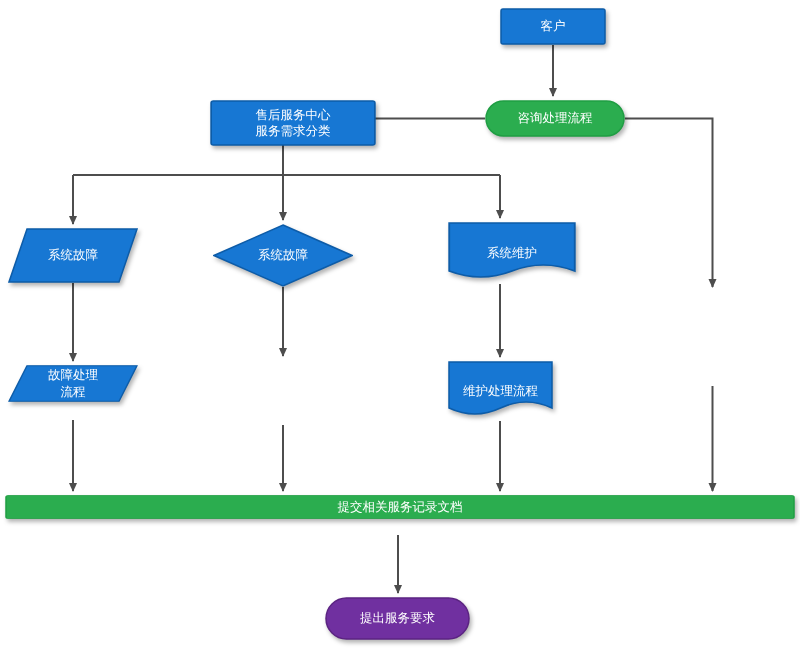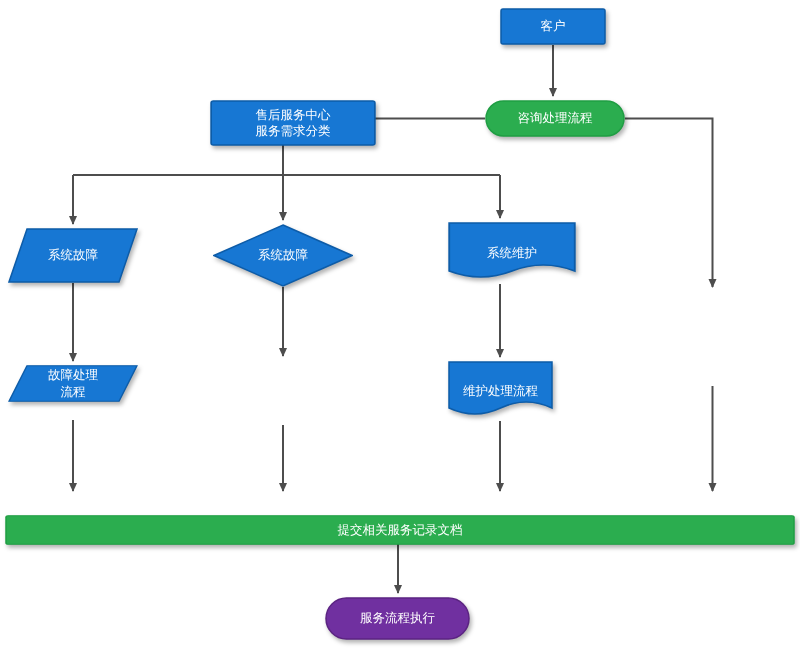--- a/index.html
+++ b/index.html
@@ -136,27 +136,27 @@
   </div>
 
 
   <div class="node" style="left:448px;top:361px;width:105px;height:60px">
     <svg class="shape" viewBox="0 0 105 60" preserveAspectRatio="none">
       <path d="M1,1 H104 V47 Q78,35 52.5,47 Q27,59 1,47 Z" stroke-width="1.5" fill="#1777d3" stroke="#0d5ca8"></path>
     </svg>
     <div class="label">维护处理流程</div>
   </div>
 
-  <div class="node" style="left:5px;top:515px;width:790px;height:30px">
+  <div class="node" style="left:5px;top:495px;width:790px;height:24px">
     <svg class="shape" viewBox="0 0 790 40" preserveAspectRatio="none">
       <rect x="1" y="1" width="788" height="38" rx="2" stroke-width="1.5" fill="#2bad4f" stroke="#1f9e43"></rect>
     </svg>
     <div class="label">提交相关服务记录文档</div>
   </div>
 
   <div class="node" style="left:325px;top:597px;width:145px;height:43px">
     <svg class="shape" viewBox="0 0 145 43" preserveAspectRatio="none">
       <rect x="1" y="1" width="143" height="41" rx="20.5" stroke-width="1.5" fill="#7030a0" stroke="#5b2382"></rect>
     </svg>
-    <div class="label">服务流程执行</div>
+    <div class="label">提出服务要求</div>
   </div>
 
 </div>
 
 </body></html>

